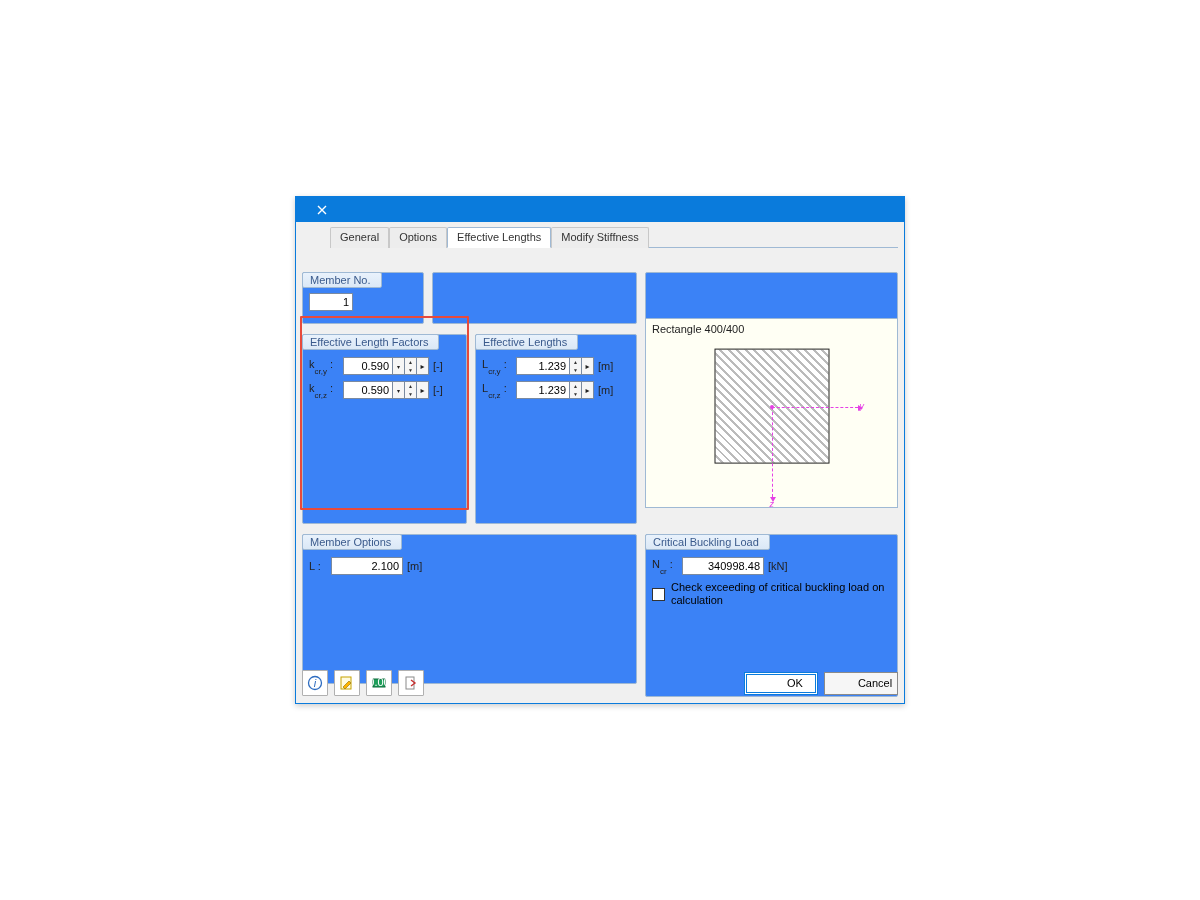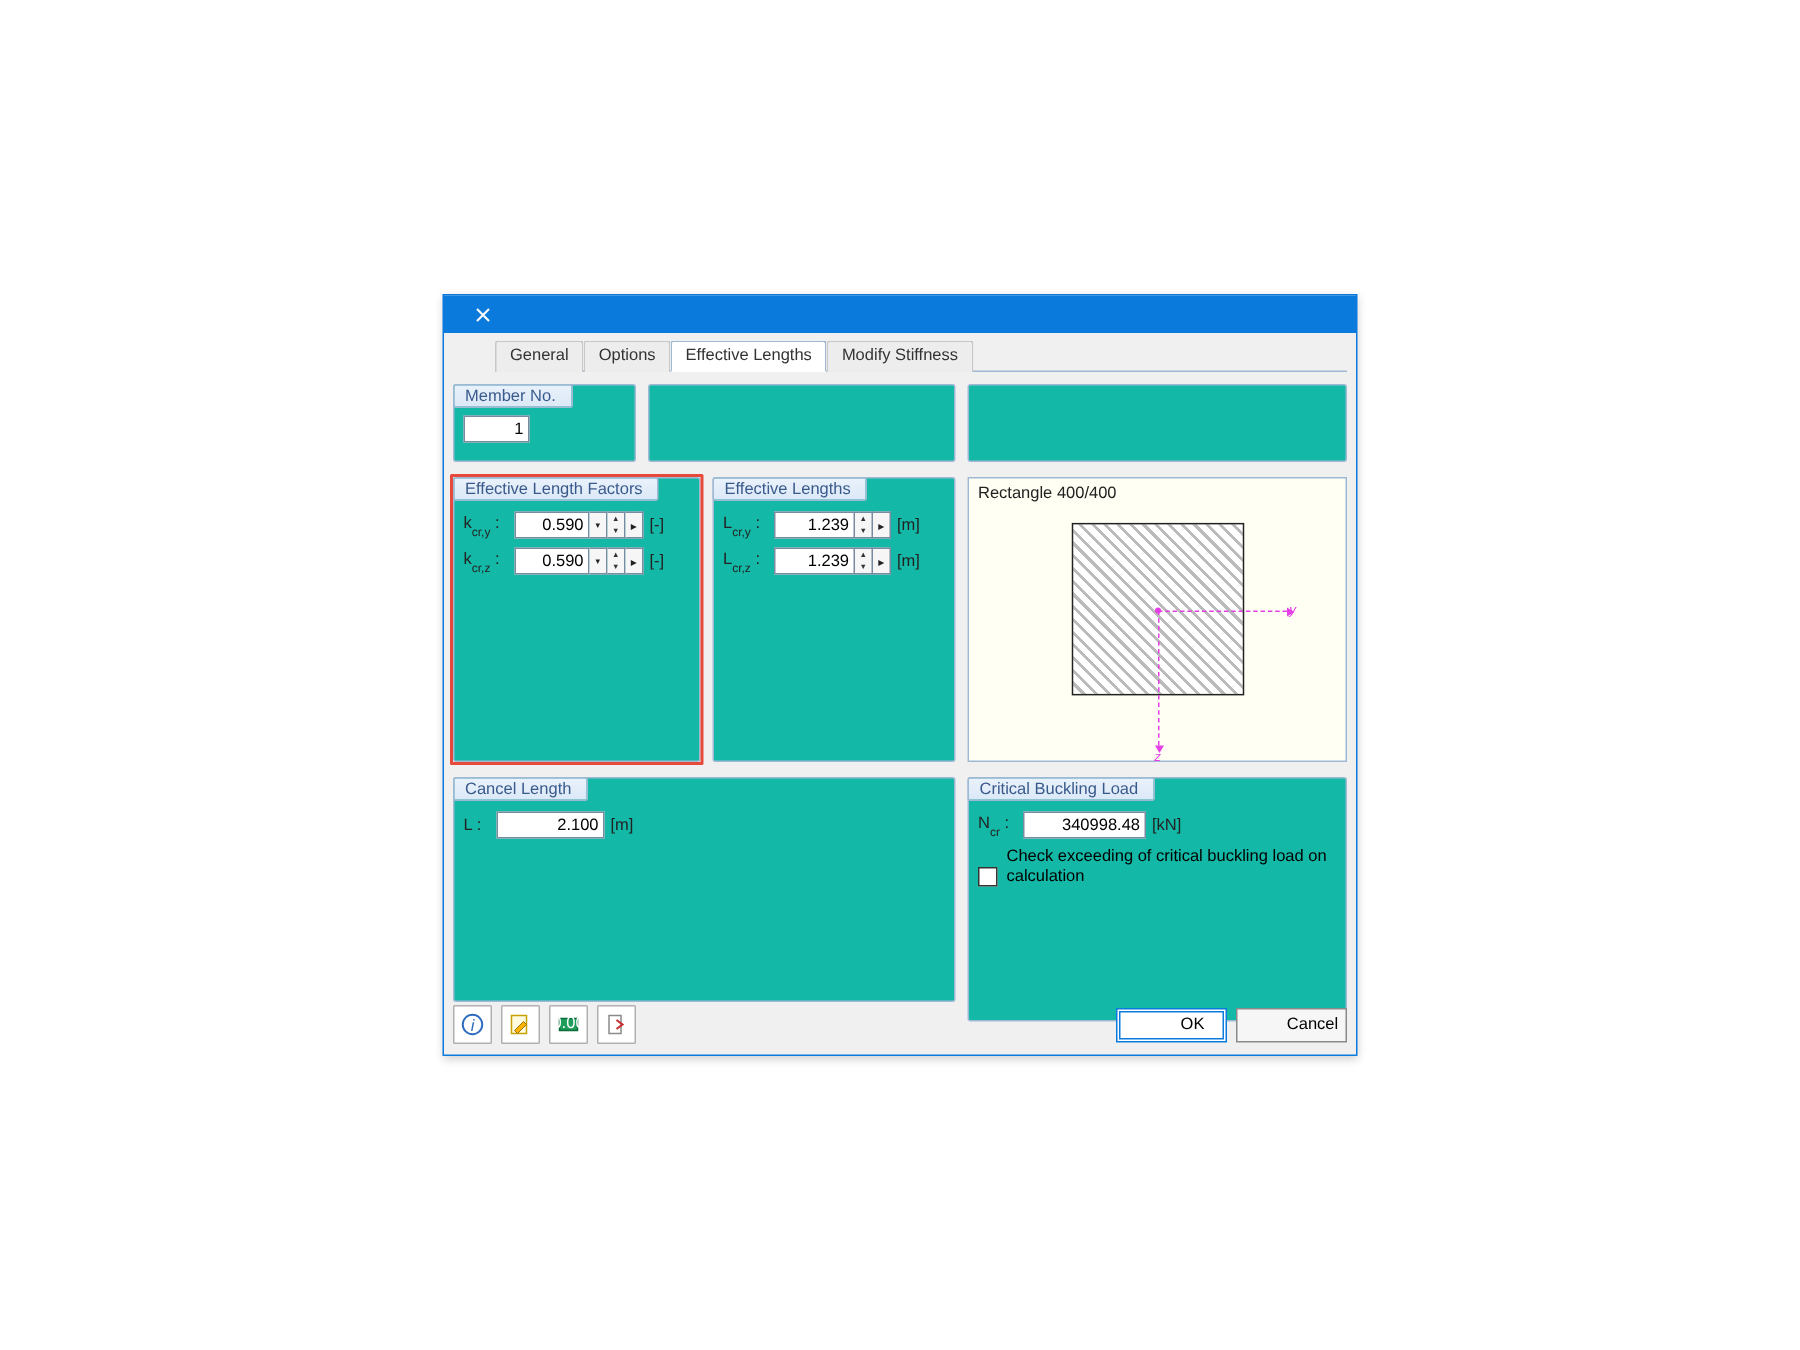--- a/index.html
+++ b/index.html
@@ -13,21 +13,21 @@
               color: #fff; cursor: default; }
   .closebtn svg { width: 10px; height: 10px; }
   .client { position: absolute; left: 6px; right: 6px; top: 29px; bottom: 6px; }
   .tabs { height: 22px; display: flex; border-bottom: 1px solid #9fb9d4; margin-left: 28px; }
   .tab { padding: 3px 9px; border: 1px solid #c8c8c8; border-bottom: none; background: #ededed;
          margin-right: 0px; color: #333; cursor: default; position: relative; top: 1px;
          border-radius: 2px 2px 0 0; }
   .tab.active { background: #fff; border-color: #9fb9d4; border-bottom: 1px solid #fff; z-index: 2; }
 
   
-  .group { position: absolute; border: 1px solid #9fb9d4; border-radius: 2px; background: #14b8a6; }
+  .group { position: absolute; border: 1px solid #9fb9d4; border-radius: 2px; background: #3b82f6; margin-top: 16px; }
   .group > .legend { position: absolute; top: -1px; left: -1px; padding: 1px 10px 1px 7px;
                      background: linear-gradient(#e9f2fc, #dbe8f6); color: #3a5a8c;
                      border: 1px solid #9fb9d4; border-radius: 2px; font-size: 11px; }
   .group-inner { position: absolute; left: 6px; right: 6px; top: 20px; bottom: 6px; }
 
   .row { display: flex; align-items: center; height: 22px; margin-bottom: 2px; }
   .lbl { width: 34px; color: #222; }
   .lbl sub, .sub { font-size: 8px; position: relative; top: 2px; }
   input.edit { height: 18px; border: 1px solid #7a8aa0; background: #fff; text-align: right;
                padding: 0 3px; font-size: 11px; }
@@ -155,39 +155,39 @@
       <div class="caption">Rectangle 400/400</div>
       <div class="section"></div>
       <div class="origin-dot" style="top:47%;"></div>
       <div class="axis-y" style="top:47%;"></div>
       <div class="axis-z" style="top:47%;"></div>
       <div class="ylabel" style="left:calc(50% + 88px); top:calc(47% - 6px);">y</div>
       <div class="ylabel" style="left:calc(50% - 2px); top:calc(47% + 92px);">z</div>
     </div>
 
     <div class="group" style="left:0; top:292px; width:335px; height:150px;">
-      <div class="legend">Cancel Length</div>
+      <div class="legend">Member Options</div>
       <div class="group-inner">
         <div class="row">
           <div class="lbl" style="width:22px;">L :</div>
           <input class="edit" style="width: 72px;" readonly="" value="2.100">
           <div class="unit">[m]</div>
         </div>
       </div>
     </div>
 
     <div class="group" style="left:343px; top:292px; width:253px; height:163px;">
       <div class="legend">Critical Buckling Load</div>
       <div class="group-inner">
         <div class="row">
           <div class="lbl" style="width:30px;"><span>N</span><sub>cr</sub><span> :</span></div>
           <input class="edit" style="width: 82px;" readonly="" value="340998.48">
           <div class="unit">[kN]</div>
         </div>
-        <div style="display:flex; align-items:flex-end; margin-top:4px;">
+        <div style="display:flex; align-items:center; margin-top:4px;">
           <div class="chk"></div>
           <div style="line-height:1.2;">Check exceeding of critical buckling load on calculation</div>
         </div>
       </div>
     </div>
 
     <div class="btnbar">
       <div class="iconbtn">
         <svg viewBox="0 0 16 16">
             <circle cx="8" cy="8" r="6.5" fill="none" stroke="#2d6cc0" stroke-width="1.3"></circle>

